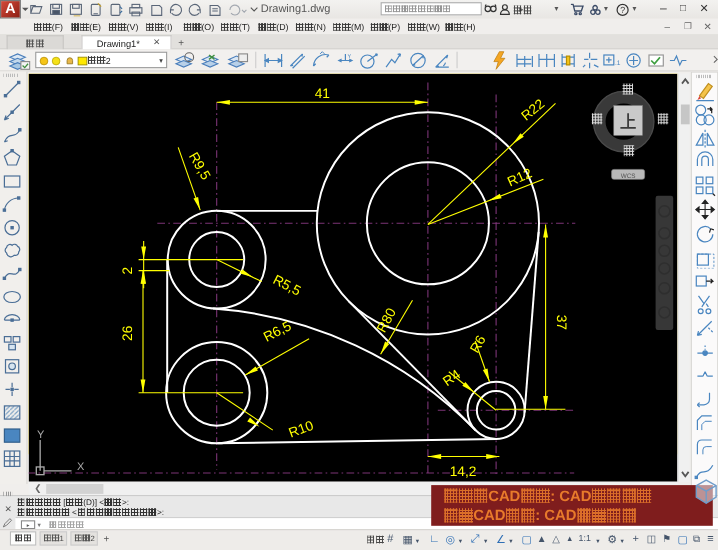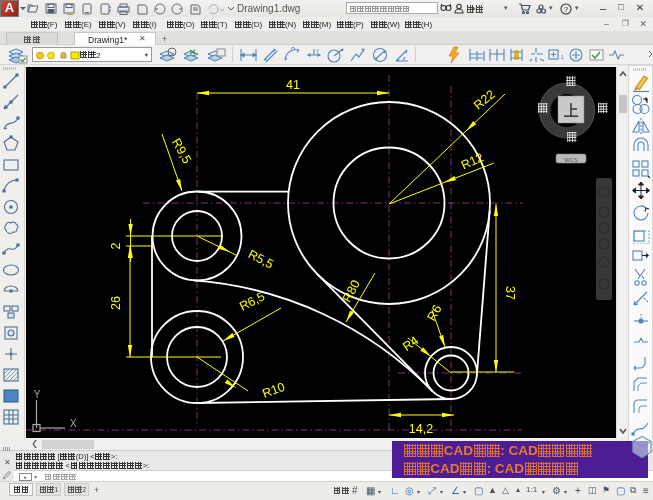--- a/index.html
+++ b/index.html
@@ -663,21 +663,21 @@
 <div class="abs" style="left:552px;top:3px;font-size:10px;color:#44546a">⚙</div>
 <div class="abs" style="left:564px;top:6px;font-size:6px;color:#44546a">▾</div>
 <div class="abs" style="left:575px;top:3px;font-size:10px;color:#44546a">+</div>
 <div class="abs" style="left:588px;top:3px;font-size:9px;color:#44546a">◫</div>
 <div class="abs" style="left:602px;top:3px;font-size:9px;color:#44546a">⚑</div>
 <div class="abs" style="left:616px;top:3px;font-size:10px;color:#2f6fb5">▢</div>
 <div class="abs" style="left:630px;top:3px;font-size:9px;color:#44546a">⧉</div>
 <div class="abs" style="left:643px;top:3px;font-size:10px;color:#44546a">≡</div>
 </div>
 
-<div class="abs" style="left:392px;top:441px;width:256px;height:37px;background:#4c1d95;color:#e87a2b;font-size:13.5px;font-weight:bold">
+<div class="abs" style="left:392px;top:441px;width:256px;height:37px;background:#7f1d1d;color:#e87a2b;font-size:13.5px;font-weight:bold">
   <div class="abs" style="left:11px;top:2px;white-space:nowrap"><i class="cj oc"></i><i class="cj oc"></i><i class="cj oc"></i>CAD<i class="cj oc"></i><i class="cj oc"></i>:  CAD<i class="cj oc"></i><i class="cj oc"></i><i class="cj oc"></i><i class="cj oc"></i></div>
   <div class="abs" style="left:11px;top:20px;white-space:nowrap"><i class="cj oc"></i><i class="cj oc"></i>CAD<i class="cj oc"></i><i class="cj oc"></i>:   CAD<i class="cj oc"></i><i class="cj oc"></i><i class="cj oc"></i><i class="cj oc"></i></div>
 </div>
 
 <svg class="abs" style="left:631px;top:435px" width="22" height="24" viewBox="0 0 22 24">
  <g stroke="#6f9cc9" stroke-width="1.3" fill="#eef2f7" fill-opacity="0.55">
   <path d="M11 1.5 L20 6.5 V17 L11 22.5 L2 17 V6.5 Z"></path>
   <path d="M2 6.5 L11 11.5 L20 6.5 M11 11.5 V22.5" fill="none"></path>
  </g>
 </svg>

